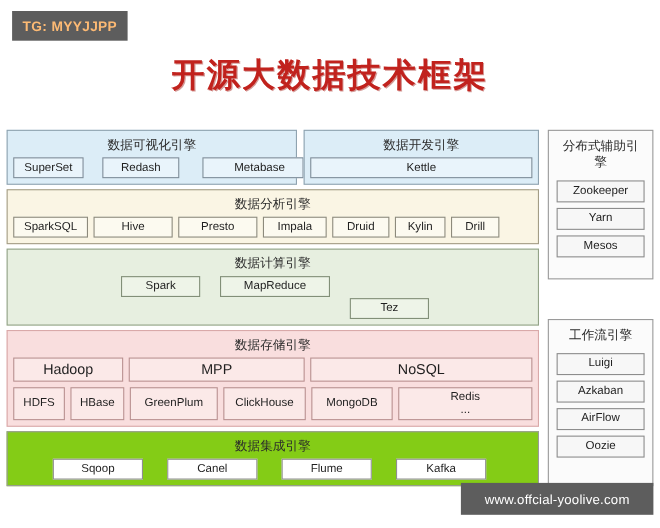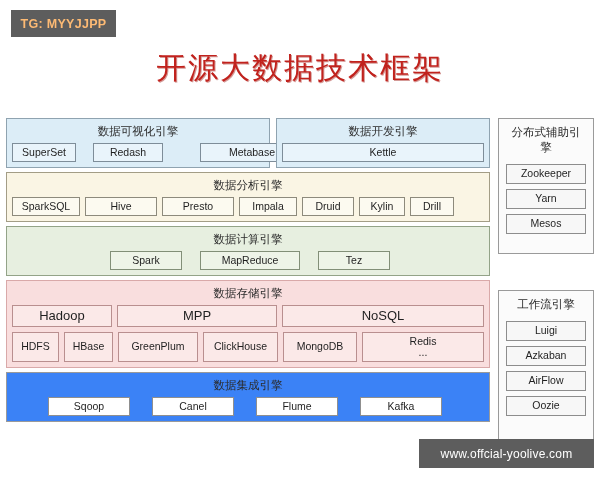--- a/index.html
+++ b/index.html
@@ -21,21 +21,21 @@
     letter-spacing:.3px;
     display:flex;align-items:center;justify-content:center;
   }
 
   
   .title{
     position:absolute;left:0;top:48px;width:600px;
     text-align:center;
     color:#c1221d;
     font-size:30px;
-    font-weight:normal;
+    font-weight:bold;
     letter-spacing:2px;
     text-shadow:1px 1px 0 rgba(160,30,25,.45);
     font-family:"DejaVu Sans","Liberation Sans",sans-serif;
   }
 
   
   .diagram{
     position:absolute;left:0;top:118px;
     width:600px;height:320px;
   }
@@ -84,21 +84,21 @@
 
   
   .blue   {background:#dcedf7;}
   .blue   .chip{background:#e9f4fb;border-color:#7e8d99;}
   .cream  {background:#faf5e4;}
   .cream  .chip{background:#fcfaf0;border-color:#8d8a7c;}
   .green  {background:#e7efe0;}
   .green  .chip{background:#eef4e8;border-color:#828f78;}
   .pink   {background:#f9dede;}
   .pink   .chip{background:#fbe9e8;border-color:#b98f8f;}
-  .white  {background:#3b82f6;}
+  .white  {background:#84cc16;}
   .white  .chip{background:#ffffff;border-color:#8f8f8f;}
   .grey   {background:#fbfbfb;}
   .grey   .chip{background:#f7f7f7;border-color:#8d8d8d;}
 
   .band.blue{border-color:#8fa3b0;}
   .band.cream{border-color:#a39d86;}
   .band.green{border-color:#93a388;}
   .band.pink{border-color:#d9a9a9;}
 
   
@@ -137,21 +137,21 @@
 
   <div class="main-col">
 
     <div class="toprow">
 
       <div class="band blue" style="width:264px;">
         <div class="band-title">数据可视化引擎</div>
         <div class="row">
           <div class="chip" style="flex:0 0 64px;">SuperSet</div>
           <div class="chip" style="flex:0 0 70px;margin-left:12px;">Redash</div>
-          <div class="chip" style="flex:0 0 92px;margin-left:32px;padding-left:12px;">Metabase</div>
+          <div class="chip" style="flex:0 0 92px;margin-left:16px;padding-left:12px;">Metabase</div>
         </div>
       </div>
 
       <div class="band blue" style="width:214px;">
         <div class="band-title">数据开发引擎</div>
         <div class="row">
           <div class="chip" style="flex:1 1 auto;">Kettle</div>
         </div>
       </div>
 
@@ -168,21 +168,21 @@
         <div class="chip" style="flex:0 0 46px;">Kylin</div>
         <div class="chip" style="flex:0 0 44px;">Drill</div>
       </div>
     </div>
 
     <div class="band green">
       <div class="band-title">数据计算引擎</div>
       <div class="row" style="padding-left:98px;gap:18px;">
         <div class="chip" style="flex:0 0 72px;">Spark</div>
         <div class="chip" style="flex:0 0 100px;">MapReduce</div>
-        <div class="chip" style="flex:0 0 72px;">Tez</div>
+        <div class="chip" style="flex:0 0 72px;margin-top:20px;">Tez</div>
       </div>
     </div>
 
     <div class="band pink">
       <div class="band-title">数据存储引擎</div>
 
       <div class="row">
         <div class="chip big" style="flex:0 0 100px;">Hadoop</div>
         <div class="chip big" style="flex:0 0 160px;">MPP</div>
         <div class="chip big" style="flex:1 1 auto;">NoSQL</div>

